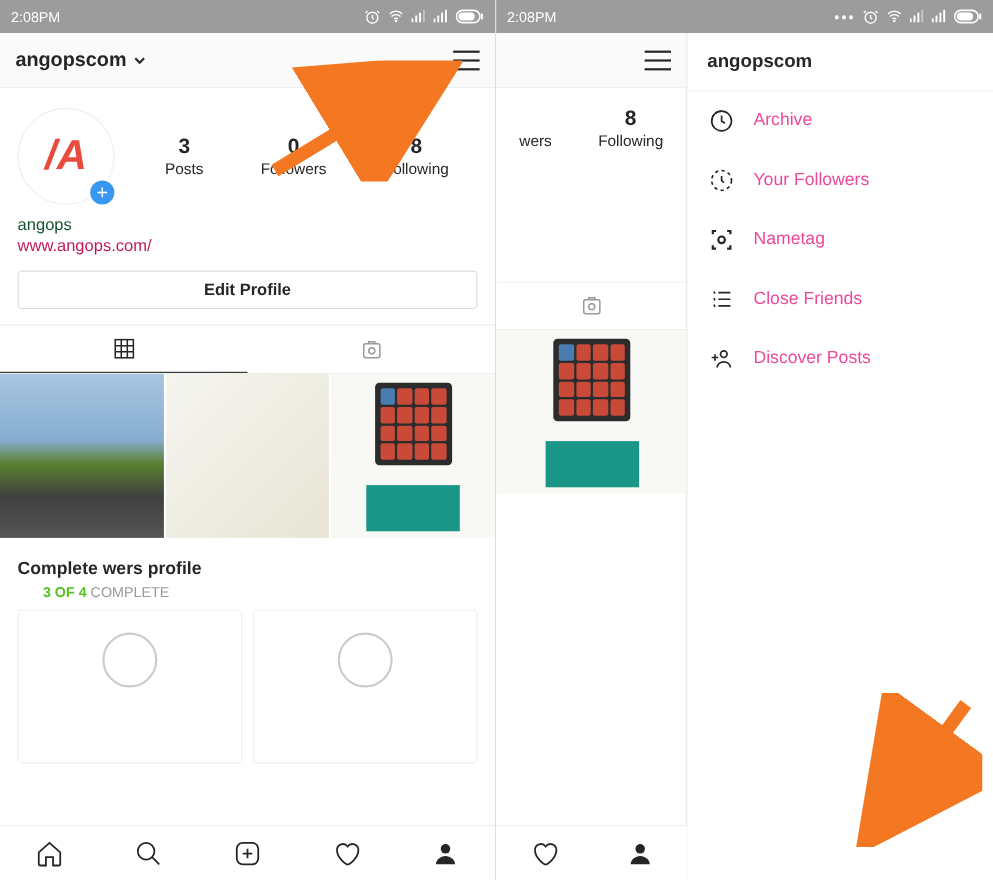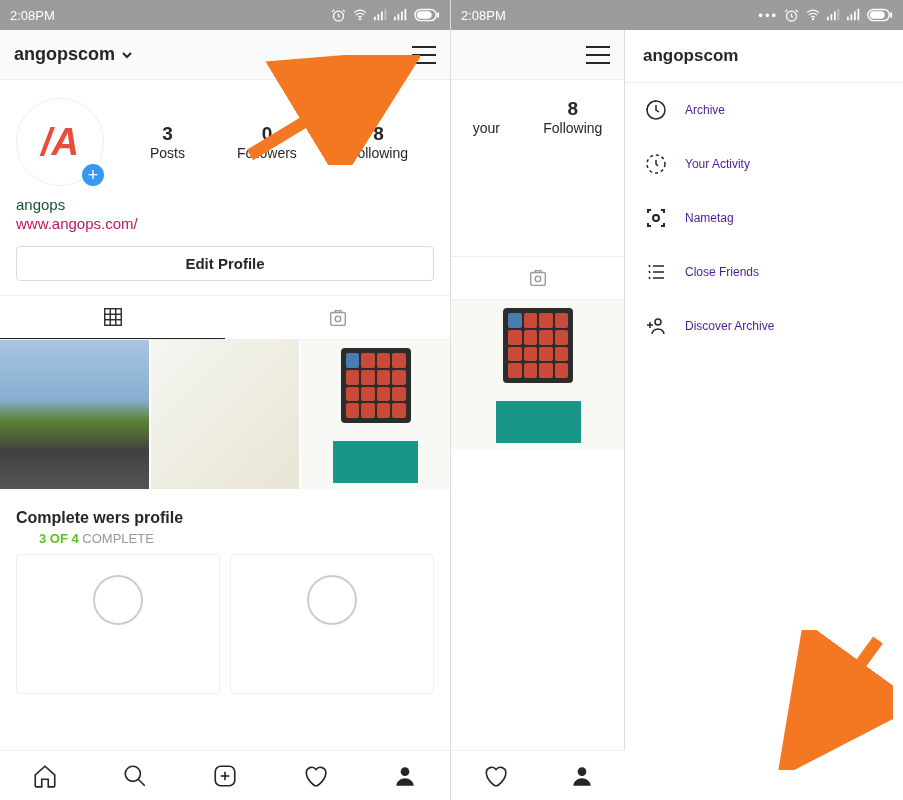--- a/index.html
+++ b/index.html
@@ -53,21 +53,21 @@
 .nav-icon { width: 26px; height: 26px; display: flex; align-items: center; justify-content: center; cursor: pointer; }
 .arrow1 { position: absolute; top: 55px; left: 240px; pointer-events: none; z-index: 10; }
 .arrow2 { position: absolute; bottom: 30px; right: 10px; pointer-events: none; z-index: 10; }
 .right .inner { display: flex; height: calc(100% - 30px); }
 .right-profile-slice { width: 174px; overflow: hidden; background: #fff; border-right: 1px solid #ddd; }
 .right-profile-slice .hdr { justify-content: flex-end; }
 .menu-panel { flex: 1; background: #fff; display: flex; flex-direction: column; }
 .panel-header { padding: 16px 18px; font-size: 17px; font-weight: 600; color: #262626; border-bottom: 1px solid #efefef; }
 .menu-list { flex: 1; }
 .menu-item { display: flex; align-items: center; padding: 14px 18px; cursor: pointer; gap: 16px; }
-.menu-item .mi-label { font-size: 12px; color: #4c1d95; }
+.menu-item .mi-label { font-size: 16px; color: #ec4899; }
 .mi-icon { width: 26px; height: 26px; display: flex; align-items: center; justify-content: center; }
 .settings-row { border-top: 1px solid #efefef; display: flex; align-items: center; padding: 14px 18px; cursor: pointer; gap: 16px; }
 .settings-row .lbl { font-size: 17px; color: #262626; }
 .stats-slice { display: flex; padding: 18px 0 10px; justify-content: space-around; }
 .tab-slice { display: flex; border-top: 1px solid #eee; border-bottom: 1px solid #eee; }
 .tab-slice .view-tab { flex: 1; }
 .gallery-slice { height: 149px; overflow: hidden; }
 .bottom-nav-slice { position: absolute; bottom: 0; left: 0; width: 174px; height: 50px; border-top: 1px solid #eee; background: #fff; display: flex; align-items: center; justify-content: space-around; }
 </style>
 </head>
@@ -289,21 +289,21 @@
       <div class="hdr">
         <div class="menu-btn">
             <div></div>
             <div></div>
             <div></div>
           </div>
       </div>
       <div class="stats-slice">
         <div class="stat">
           <div class="num">&nbsp;</div>
-          <div class="lbl">your</div>
+          <div class="lbl">wers</div>
         </div>
         <div class="stat">
           <div class="num">8</div>
           <div class="lbl">Following</div>
         </div>
       </div>
       <div style="height:110px;"></div>
       <div class="tab-slice">
         <div class="view-tab">
           <svg width="22" height="22" viewBox="0 0 24 24" fill="none" stroke="#999" stroke-width="1.5">
@@ -364,21 +364,21 @@
             </div>
           <span class="mi-label">Archive</span>
         </div>
         <div class="menu-item">
           <div class="mi-icon">
               <svg width="24" height="24" viewBox="0 0 24 24" fill="none" stroke="#262626" stroke-width="1.5">
                 <circle cx="12" cy="12" r="9" stroke-dasharray="3 3"></circle>
                 <path d="M12 8v4l2 2"></path>
               </svg>
             </div>
-          <span class="mi-label">Your Activity</span>
+          <span class="mi-label">Your Followers</span>
         </div>
         <div class="menu-item">
           <div class="mi-icon">
               <svg width="24" height="24" viewBox="0 0 24 24" fill="none" stroke="#262626" stroke-width="2">
                 <path d="M4 7V4h3M20 7V4h-3M4 17v3h3M20 17v3h-3"></path>
                 <circle cx="12" cy="12" r="3"></circle>
               </svg>
             </div>
           <span class="mi-label">Nametag</span>
         </div>
@@ -390,21 +390,21 @@
             </div>
           <span class="mi-label">Close Friends</span>
         </div>
         <div class="menu-item">
           <div class="mi-icon">
               <svg width="24" height="24" viewBox="0 0 24 24" fill="none" stroke="#262626" stroke-width="1.5">
                 <circle cx="14" cy="8" r="3"></circle>
                 <path d="M8 20c0-3 3-5 6-5s6 2 6 5M3 11h6M6 8v6"></path>
               </svg>
             </div>
-          <span class="mi-label">Discover Archive</span>
+          <span class="mi-label">Discover Posts</span>
         </div>
       </div>
     </div>
   </div>
 
   <svg class="arrow2" width="120" height="140" viewBox="0 0 120 140">
     <defs>
         <marker id="ah2" markerWidth="12" markerHeight="12" refX="9" refY="6" orient="auto">
           <path d="M0 0L12 6L0 12z" fill="#f47821"></path>
         </marker>

